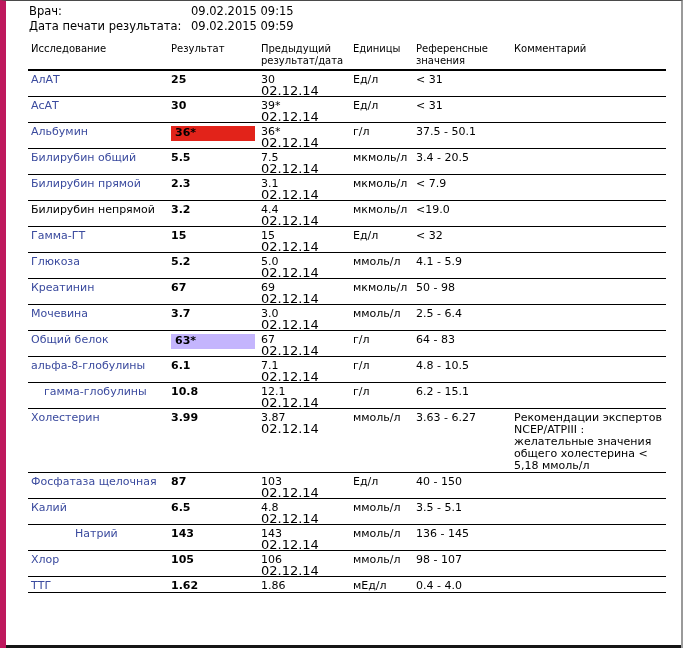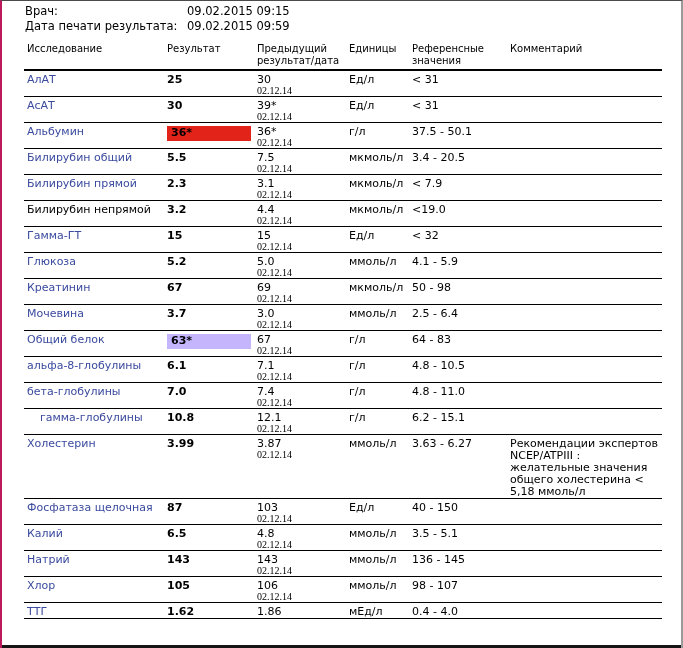--- a/index.html
+++ b/index.html
@@ -2,21 +2,21 @@
 <html><head>
 <meta charset="utf-8">
 <style>
   html,body{margin:0;padding:0;background:#fff;}
   .page{
     position:relative;
     width:683px;height:648px;
     box-sizing:border-box;
     background:#fff;
     border-top:1px solid #4a4a4a;
-    border-left:2px solid #be185d;
+    border-left:6px solid #be185d;
     border-right:2px solid #9a9a9a;
     font-family:"DejaVu Sans","Liberation Sans",sans-serif;
     color:#000;
     overflow:hidden;
   }
   .meta{padding:3px 0 0 23px;font-size:11.5px;line-height:15px;}
   .meta-row{display:flex;}
   .meta-label{width:162px;flex:0 0 162px;}
   .results{border-collapse:collapse;margin:7px 0 0 22px;width:638px;table-layout:fixed;}
   .results th{
@@ -30,21 +30,21 @@
     vertical-align:top;
     font-size:11px;line-height:12px;
     padding:3px 4px 0 3px;
     border-bottom:1px solid #000;
   }
   .test-link{text-decoration:none;cursor:pointer;text-align:right;}
   .test-plain{color:#000;}
   .result{font-weight:bold;}
   .flagged{display:block;width:84px;box-sizing:border-box;padding:1px 4px 2px 4px;color:#000;}
   .prev-val{display:block;}
-  .prev-date{display:block;font-size:10px;line-height:10px;font-family:Liberation Serif, serif;}
+  .prev-date{display:block;font-size:13px;line-height:10px;}
   .comment{font-size:9px;line-height:10.5px;}
   .bottom-bar{position:absolute;left:0;right:0;bottom:0;height:3px;background:#161616;}
 </style>
 </head>
 <body>
 
 <div class="page">
 
   <div class="meta">
     <div class="meta-row">
@@ -207,31 +207,20 @@
           <td><span class="result">6.1</span></td>
           <td>
             <span class="prev-val">7.1</span>
             <span class="prev-date">02.12.14</span>
           </td>
           <td>г/л</td>
           <td>4.8 - 10.5</td>
           <td class="comment"></td>
         </tr>
         <tr>
-          <td><span class="test-link" style="color: rgb(58, 74, 158);">бета-глобулины</span></td>
-          <td><span class="result">7.0</span></td>
-          <td>
-            <span class="prev-val">7.4</span>
-            <span class="prev-date">02.12.14</span>
-          </td>
-          <td>г/л</td>
-          <td>4.8 - 11.0</td>
-          <td class="comment"></td>
-        </tr>
-        <tr>
           <td><span class="test-link" style="color: rgb(58, 74, 158); margin-left: 13px;">гамма-глобулины</span></td>
           <td><span class="result">10.8</span></td>
           <td>
             <span class="prev-val">12.1</span>
             <span class="prev-date">02.12.14</span>
           </td>
           <td>г/л</td>
           <td>6.2 - 15.1</td>
           <td class="comment"></td>
         </tr>
@@ -262,21 +251,21 @@
           <td><span class="result">6.5</span></td>
           <td>
             <span class="prev-val">4.8</span>
             <span class="prev-date">02.12.14</span>
           </td>
           <td>ммоль/л</td>
           <td>3.5 - 5.1</td>
           <td class="comment"></td>
         </tr>
         <tr>
-          <td><span class="test-link" style="color: rgb(58, 74, 158);">Натрий</span></td>
+          <td><span class="test-link" style="color: rgb(58, 74, 158); margin-left: 44px;">Натрий</span></td>
           <td><span class="result">143</span></td>
           <td>
             <span class="prev-val">143</span>
             <span class="prev-date">02.12.14</span>
           </td>
           <td>ммоль/л</td>
           <td>136 - 145</td>
           <td class="comment"></td>
         </tr>
         <tr>

